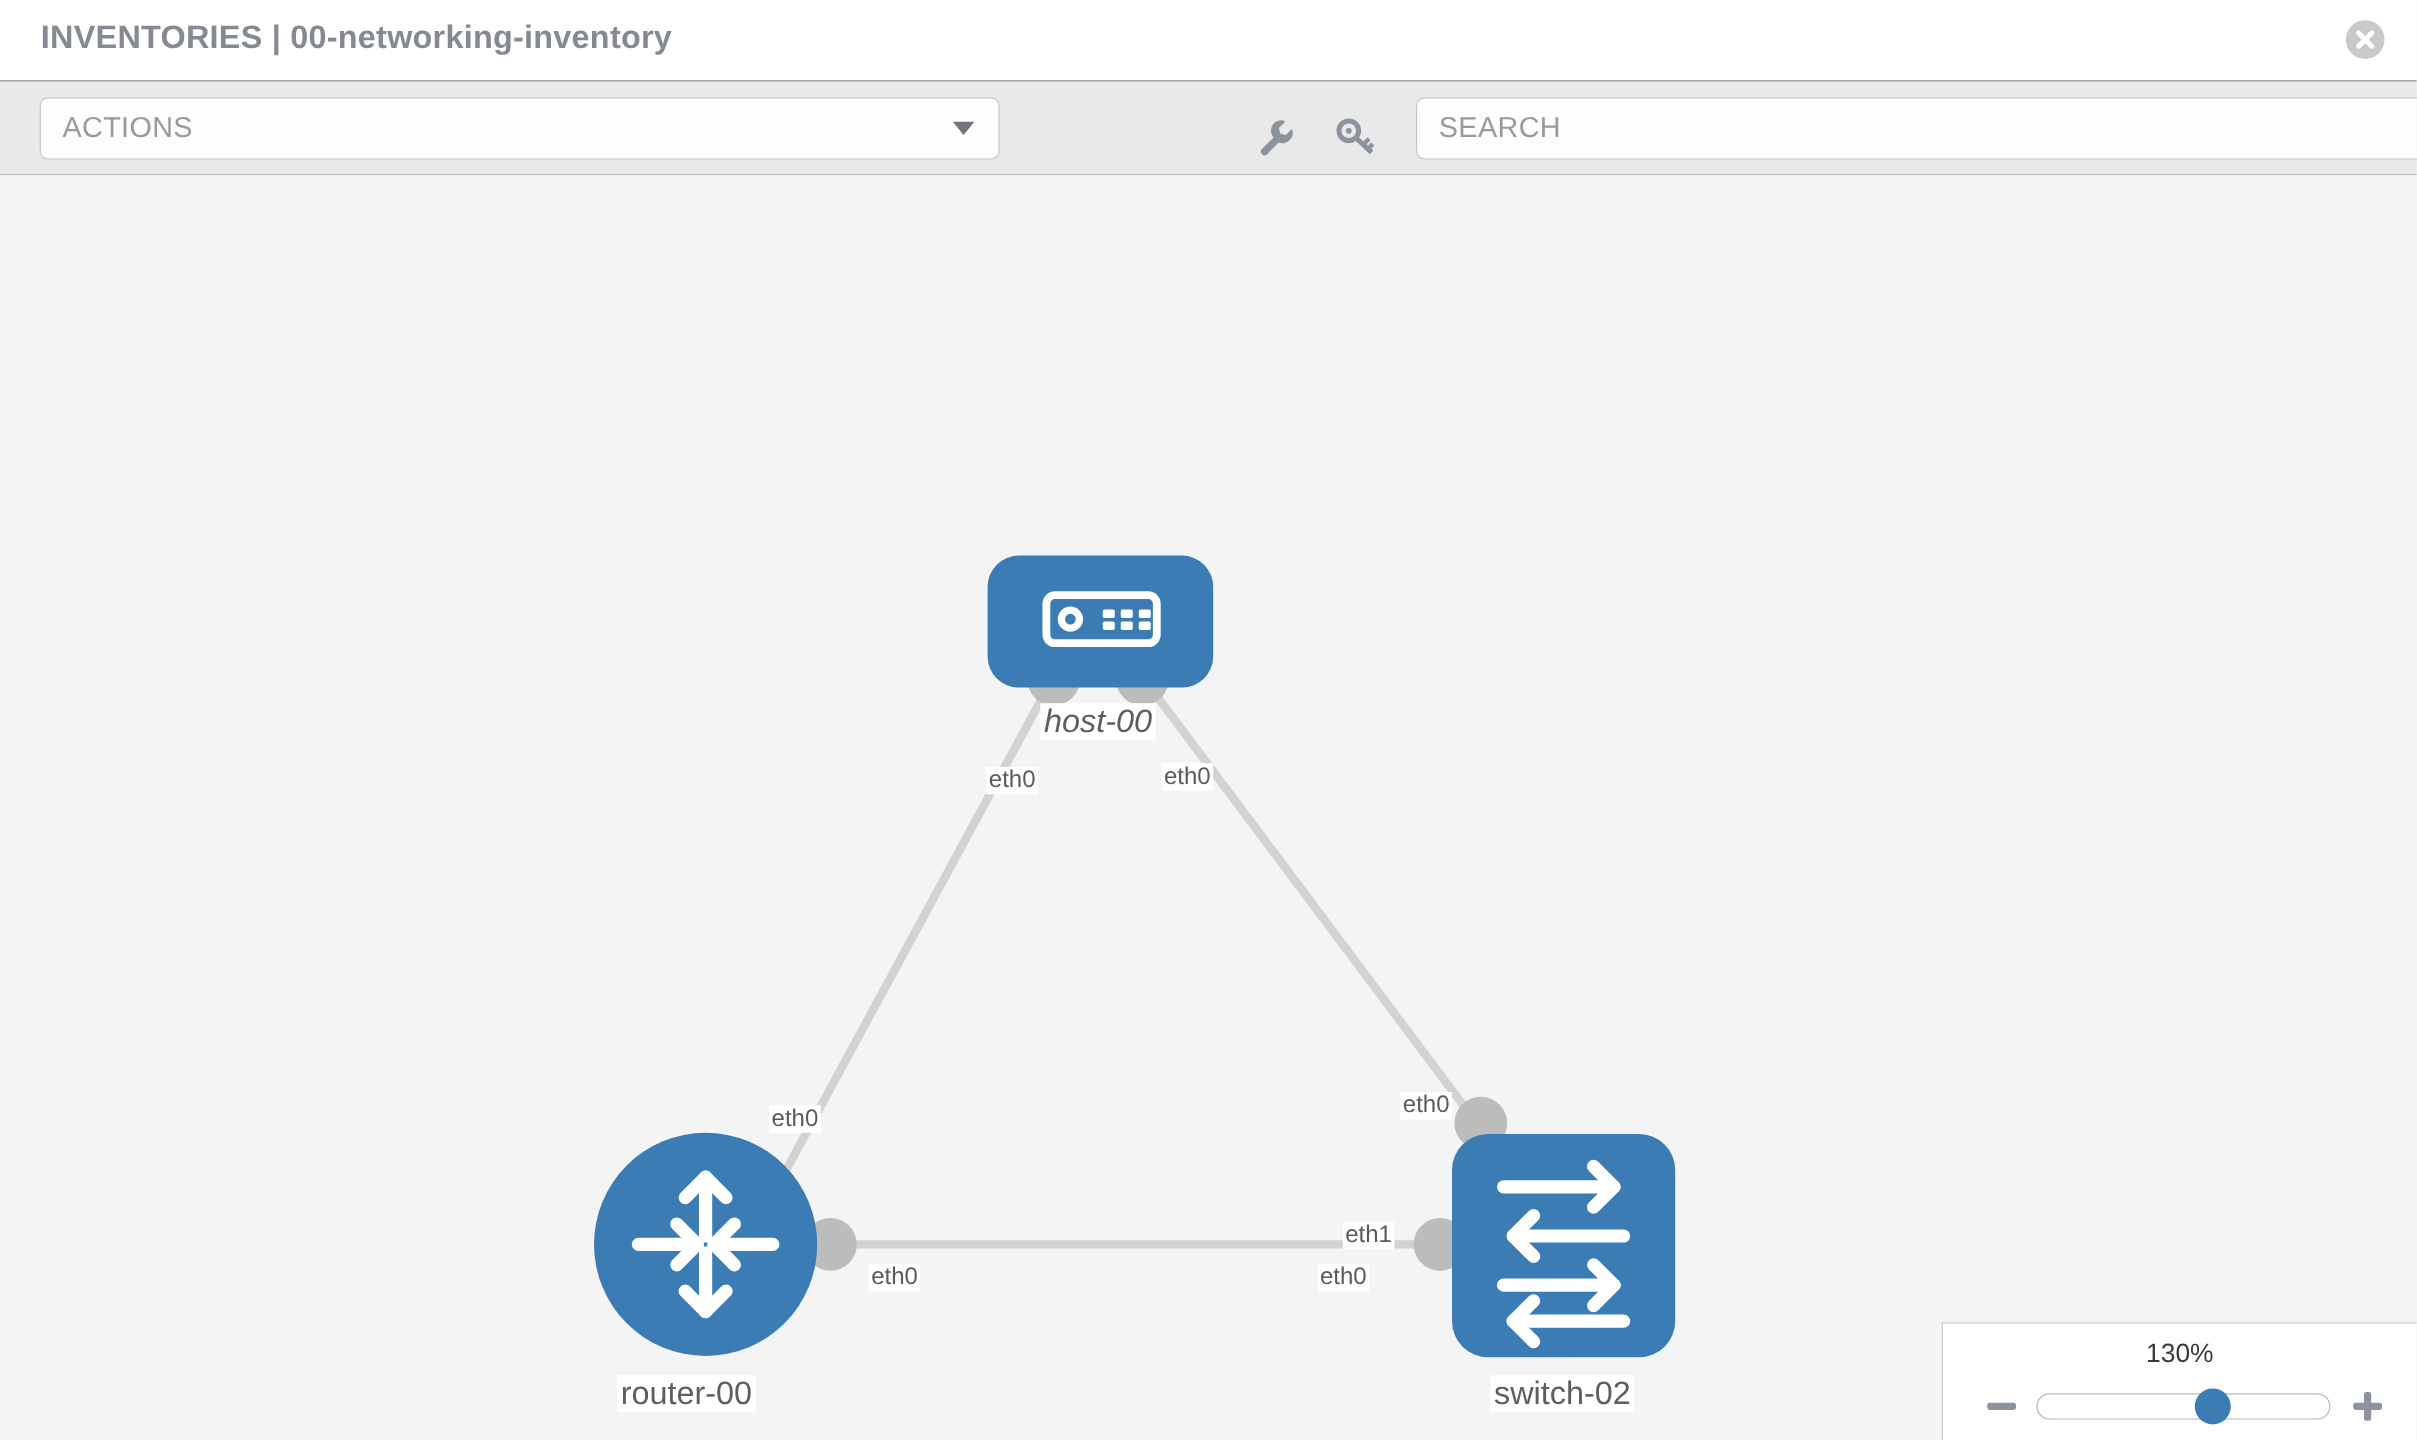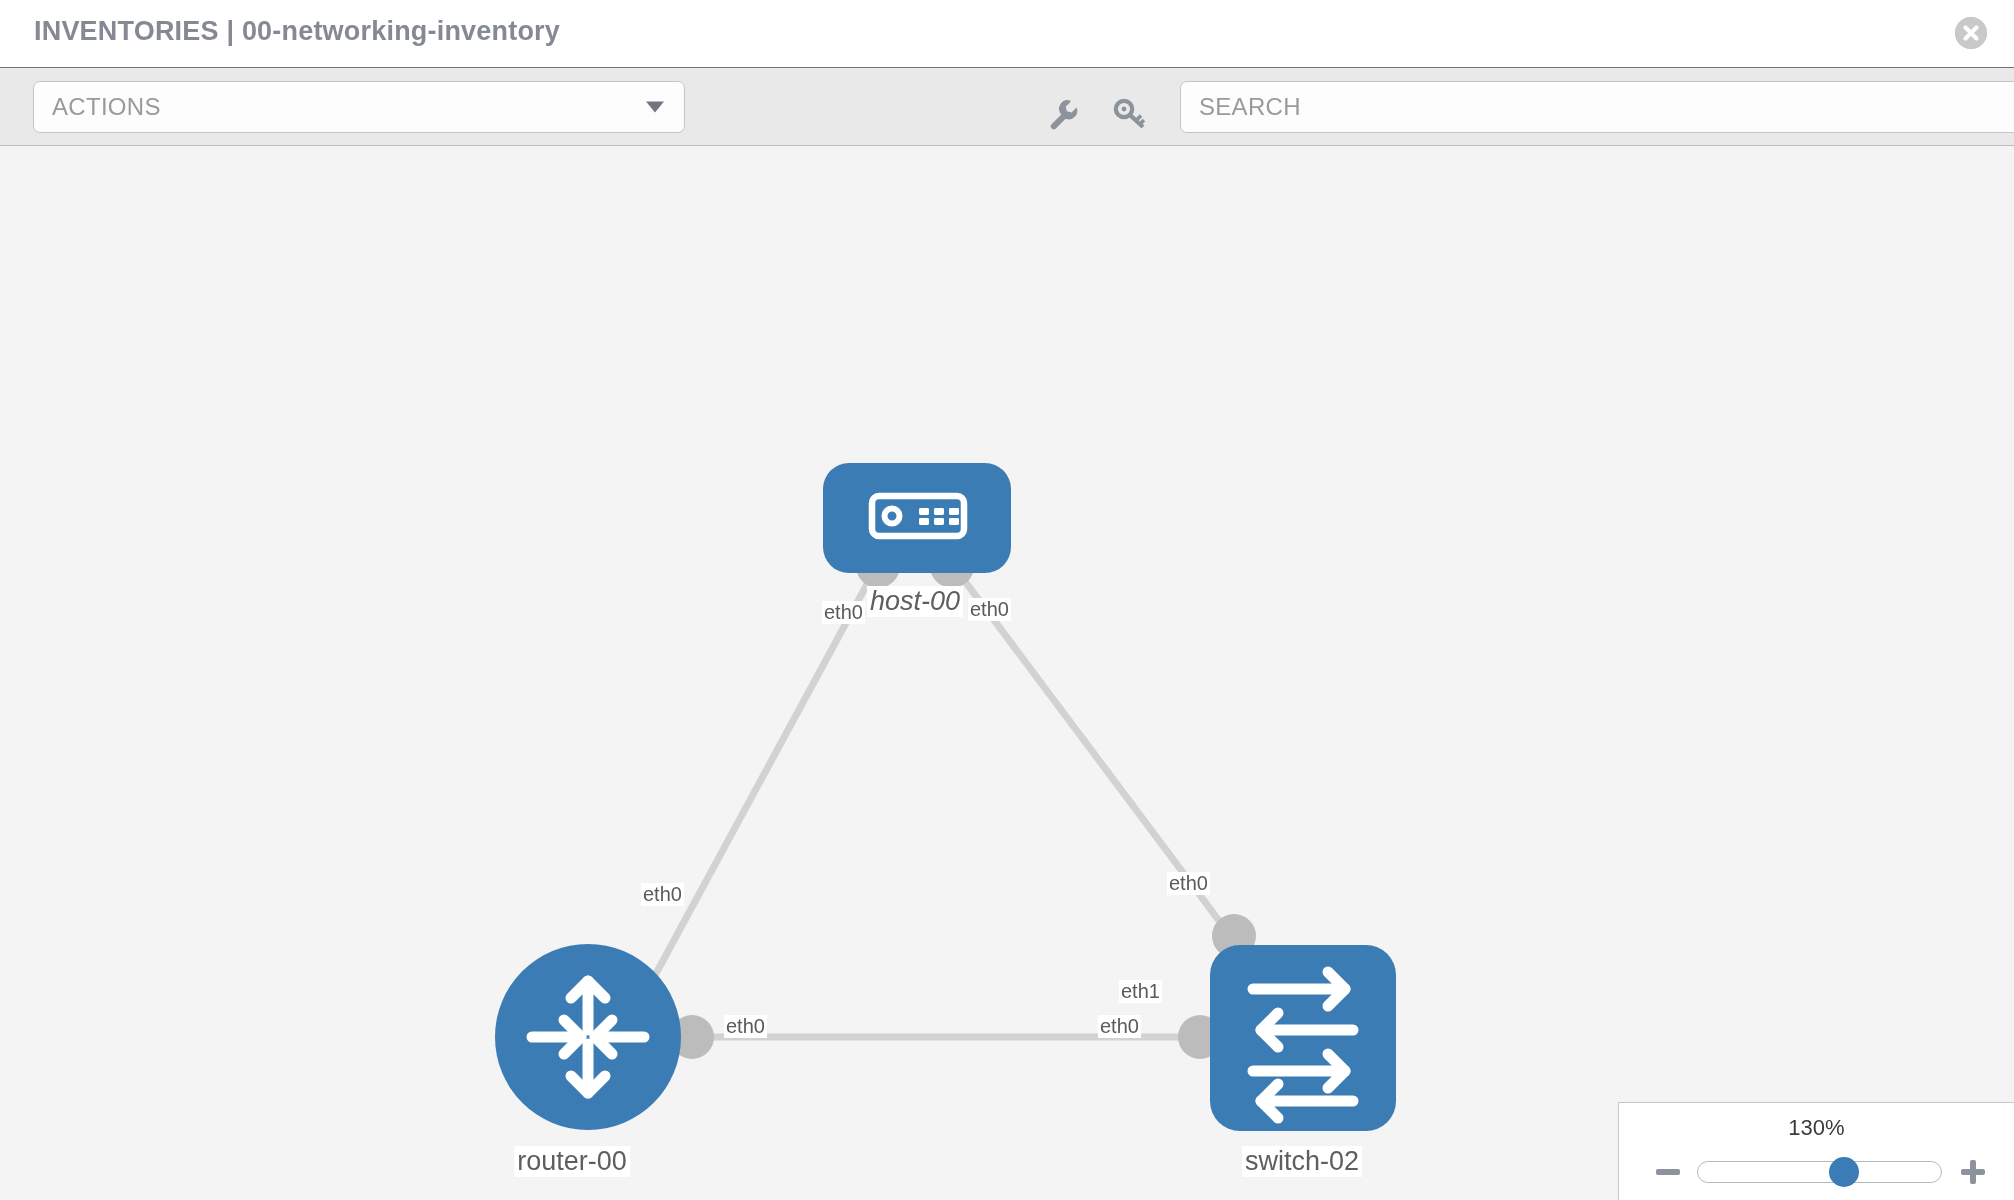--- a/index.html
+++ b/index.html
@@ -62,21 +62,21 @@
   }
   .caret {
     position: absolute;
     right: 20px; top: 50%;
     transform: translateY(-50%);
     width: 0; height: 0;
     border-left: 9px solid transparent;
     border-right: 9px solid transparent;
     border-top: 11px solid #70757e;
   }
-  #actions-select { left: 33px; top: 13px; width: 652px; }
+  #actions-select { left: 33px; top: 13px; width: 800px; }
   #search-select  { left: 1180px; top: 13px; width: 948px; }
 
   .tool-icon {
     position: absolute;
     top: 26px;
     width: 40px; height: 40px;
     cursor: pointer;
   }
   #wrench-btn { left: 1043px; }
   #key-btn    { left: 1110px; }
@@ -105,20 +105,21 @@
     white-space: nowrap;
     transform: translateX(-50%);
   }
   .iface-label {
     position: absolute;
     font-size: 20px;
     color: #5a5a5a;
     background: #ffffff;
     padding: 0 2px;
     white-space: nowrap;
+    margin-top: 38px;
   }
 
   
   .zoom-panel {
     position: absolute;
     right: 0; bottom: 0;
     width: 396px; height: 98px;
     background: #ffffff;
     border: 1px solid #c8c8c8;
     border-right: none; border-bottom: none;

